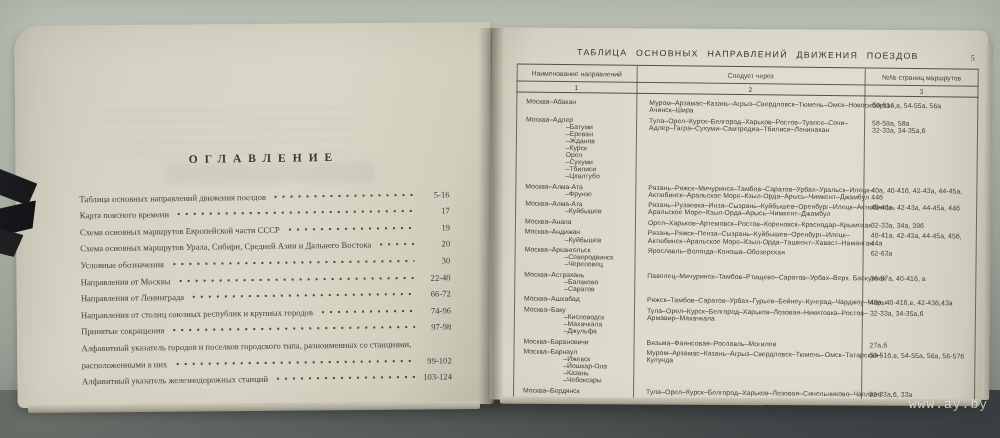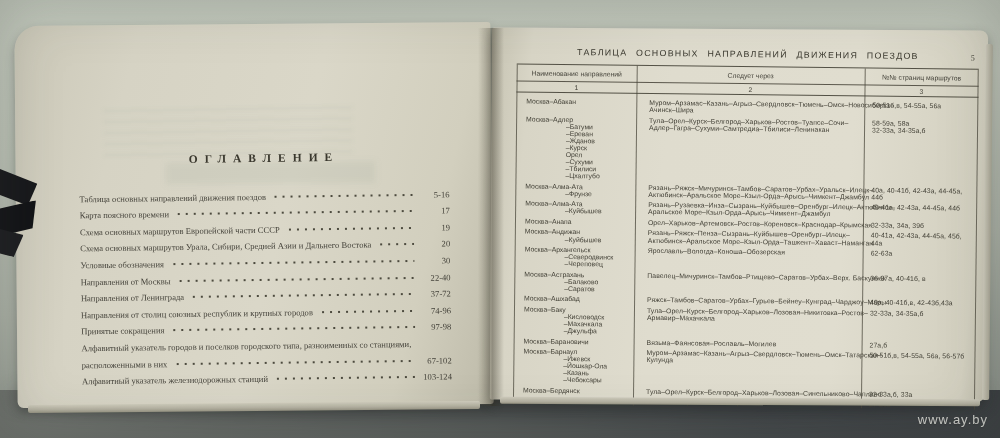--- a/index.html
+++ b/index.html
@@ -77,21 +77,21 @@
   .trow{display:flex;margin-bottom:3.4px;}
   .tc{font-size:6.8px;line-height:7.1px;color:#413f35;}
   .c1{width:120px;padding-left:10px;box-sizing:border-box;}
   .c2{width:228px;padding-left:13px;box-sizing:border-box;}
   .c3{flex:1;padding-left:8px;box-sizing:border-box;}
   .nline{white-space:nowrap;}
   .nline.sub{padding-left:40px;}
   .via-ln,.pline{white-space:nowrap;letter-spacing:.1px;}
 
   
-  .watermark{position:absolute;right:12px;bottom:11px;font-family:Liberation Sans, sans-serif;
+  .watermark{position:absolute;right:12px;bottom:26px;font-family:Liberation Mono, monospace;
     font-size:13px;color:rgba(248,248,242,.78);letter-spacing:1px;text-shadow:0 1px 1px rgba(40,40,40,.35);}
 </style>
 </head>
 <body>
 
 <div class="scene">
   <div class="floor"></div>
   <div class="book-shadow"></div>
 
   <div class="page-left">
@@ -126,39 +126,39 @@
             <span class="toc-pages">30</span>
           </div>
           <div class="toc-row">
             <span class="toc-label">Направления от Москвы</span>
             <span class="toc-leader"></span>
             <span class="toc-pages">22-40</span>
           </div>
           <div class="toc-row">
             <span class="toc-label">Направления от Ленинграда</span>
             <span class="toc-leader"></span>
-            <span class="toc-pages">37-72</span>
+            <span class="toc-pages">66-72</span>
           </div>
           <div class="toc-row">
             <span class="toc-label">Направления от столиц союзных республик и крупных городов</span>
             <span class="toc-leader"></span>
             <span class="toc-pages">74-96</span>
           </div>
           <div class="toc-row">
             <span class="toc-label">Принятые сокращения</span>
             <span class="toc-leader"></span>
             <span class="toc-pages">97-98</span>
           </div>
           <div class="toc-row">
             <span class="toc-label">Алфавитный указатель городов и поселков городского типа, разноименных со станциями,</span>
           </div>
           <div class="toc-row">
             <span class="toc-label">расположенными в них</span>
             <span class="toc-leader"></span>
-            <span class="toc-pages">67-102</span>
+            <span class="toc-pages">99-102</span>
           </div>
           <div class="toc-row">
             <span class="toc-label">Алфавитный указатель железнодорожных станций</span>
             <span class="toc-leader"></span>
             <span class="toc-pages">103-124</span>
           </div>
         </div>
     </div>
   </div>
 

